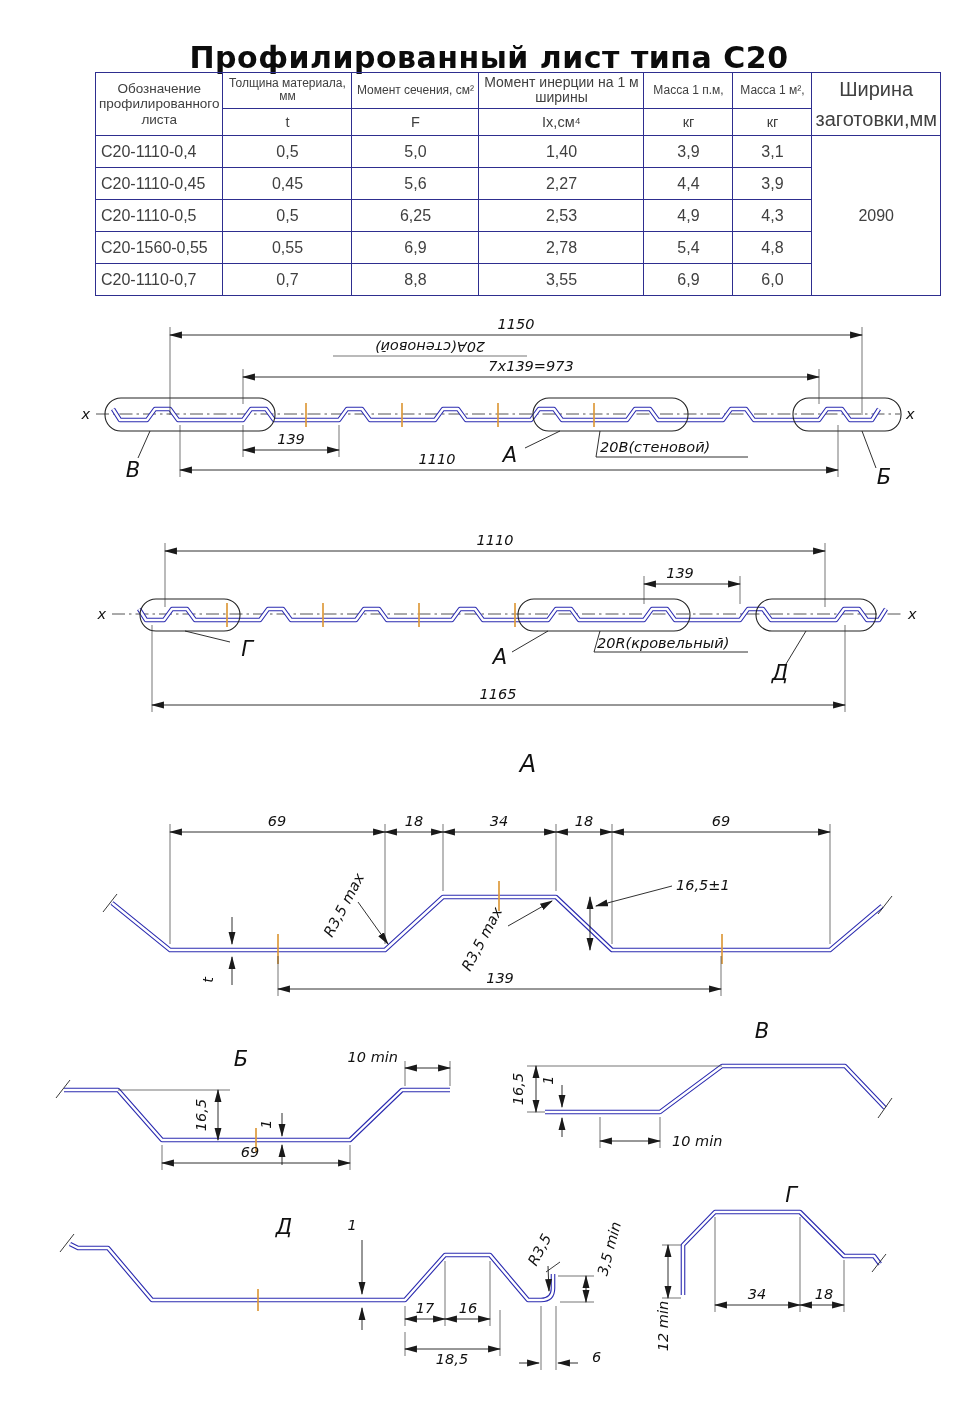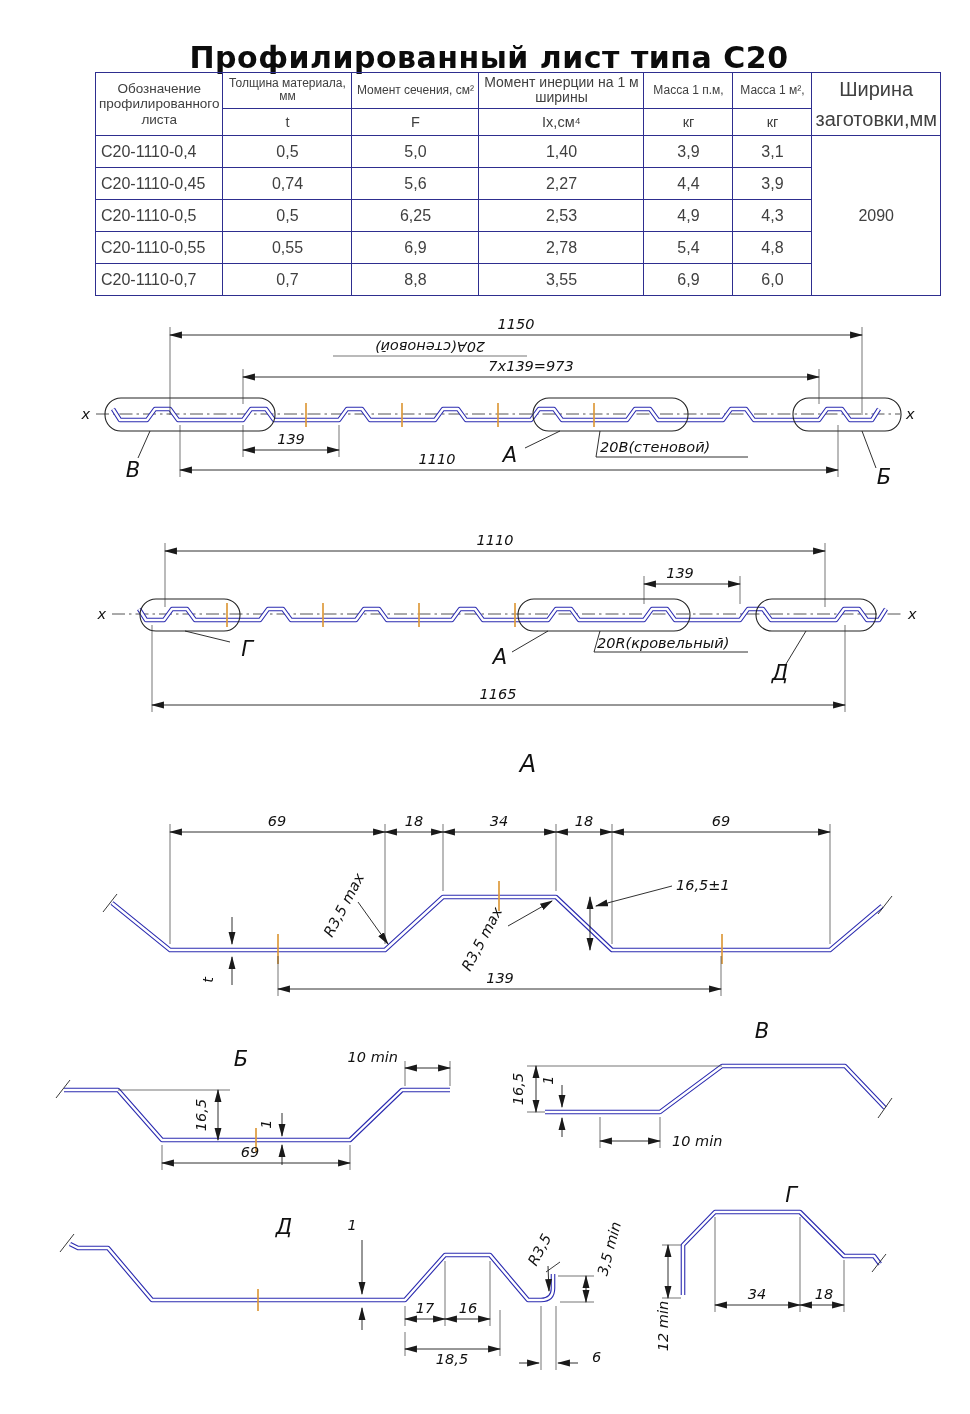--- a/index.html
+++ b/index.html
@@ -67,36 +67,36 @@
         <td class="name">С20-1110-0,4</td>
         <td>0,5</td>
         <td>5,0</td>
         <td>1,40</td>
         <td>3,9</td>
         <td>3,1</td>
         <td class="c7v" rowspan="5">2090</td>
       </tr>
       <tr class="drow">
         <td class="name">С20-1110-0,45</td>
-        <td>0,74</td>
+        <td>0,45</td>
         <td>5,6</td>
         <td>2,27</td>
         <td>4,4</td>
         <td>3,9</td>
       </tr>
       <tr class="drow">
         <td class="name">С20-1110-0,5</td>
         <td>0,5</td>
         <td>6,25</td>
         <td>2,53</td>
         <td>4,9</td>
         <td>4,3</td>
       </tr>
       <tr class="drow">
-        <td class="name">С20-1110-0,55</td>
+        <td class="name">С20-1560-0,55</td>
         <td>0,55</td>
         <td>6,9</td>
         <td>2,78</td>
         <td>5,4</td>
         <td>4,8</td>
       </tr>
       <tr class="drow">
         <td class="name">С20-1110-0,7</td>
         <td>0,7</td>
         <td>8,8</td>

